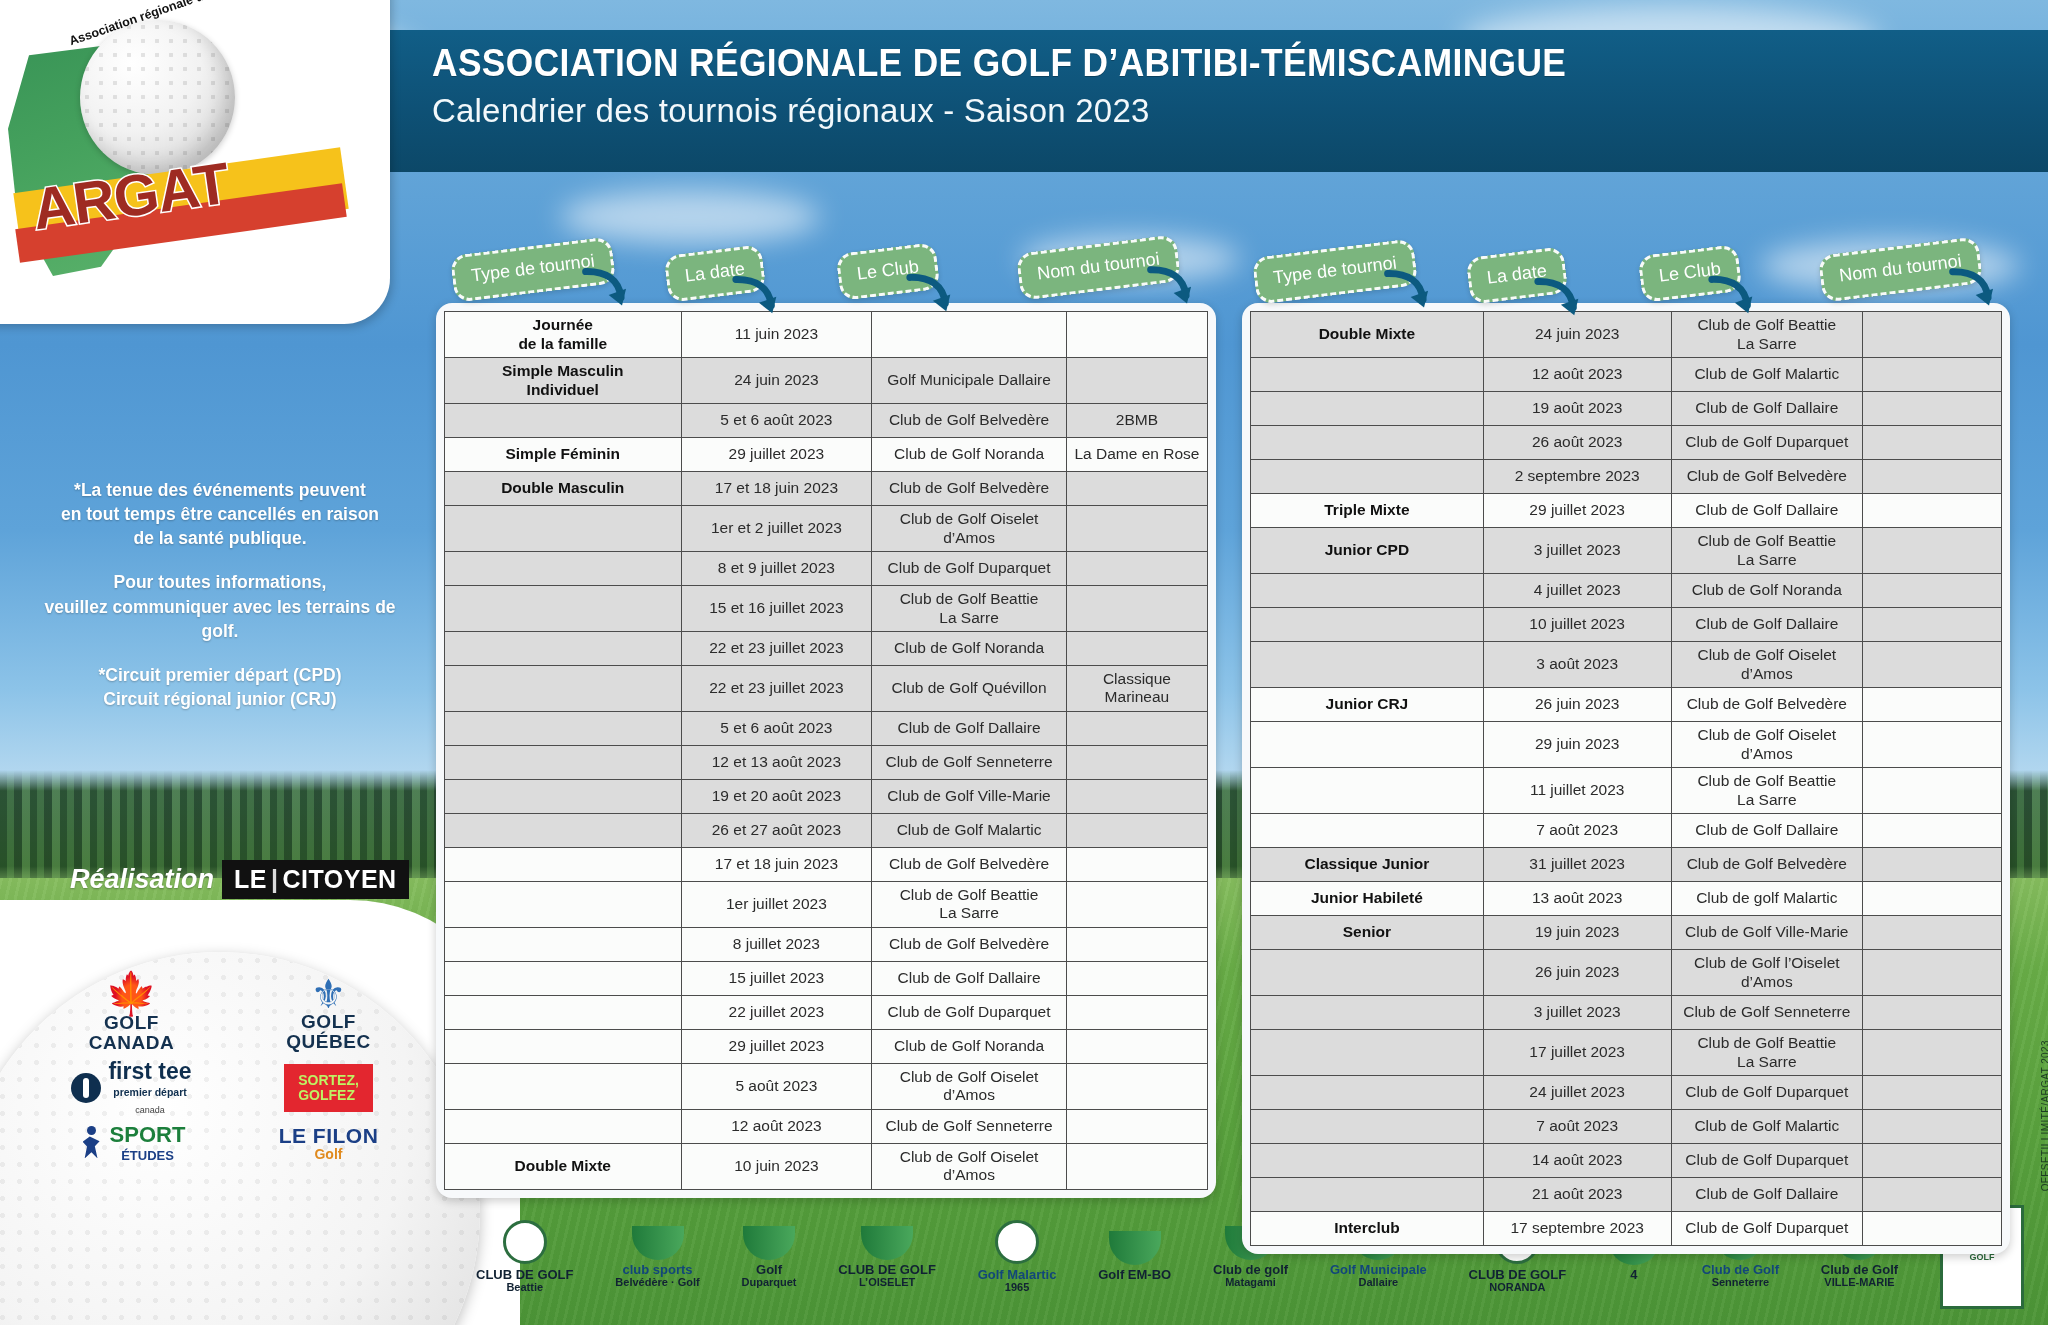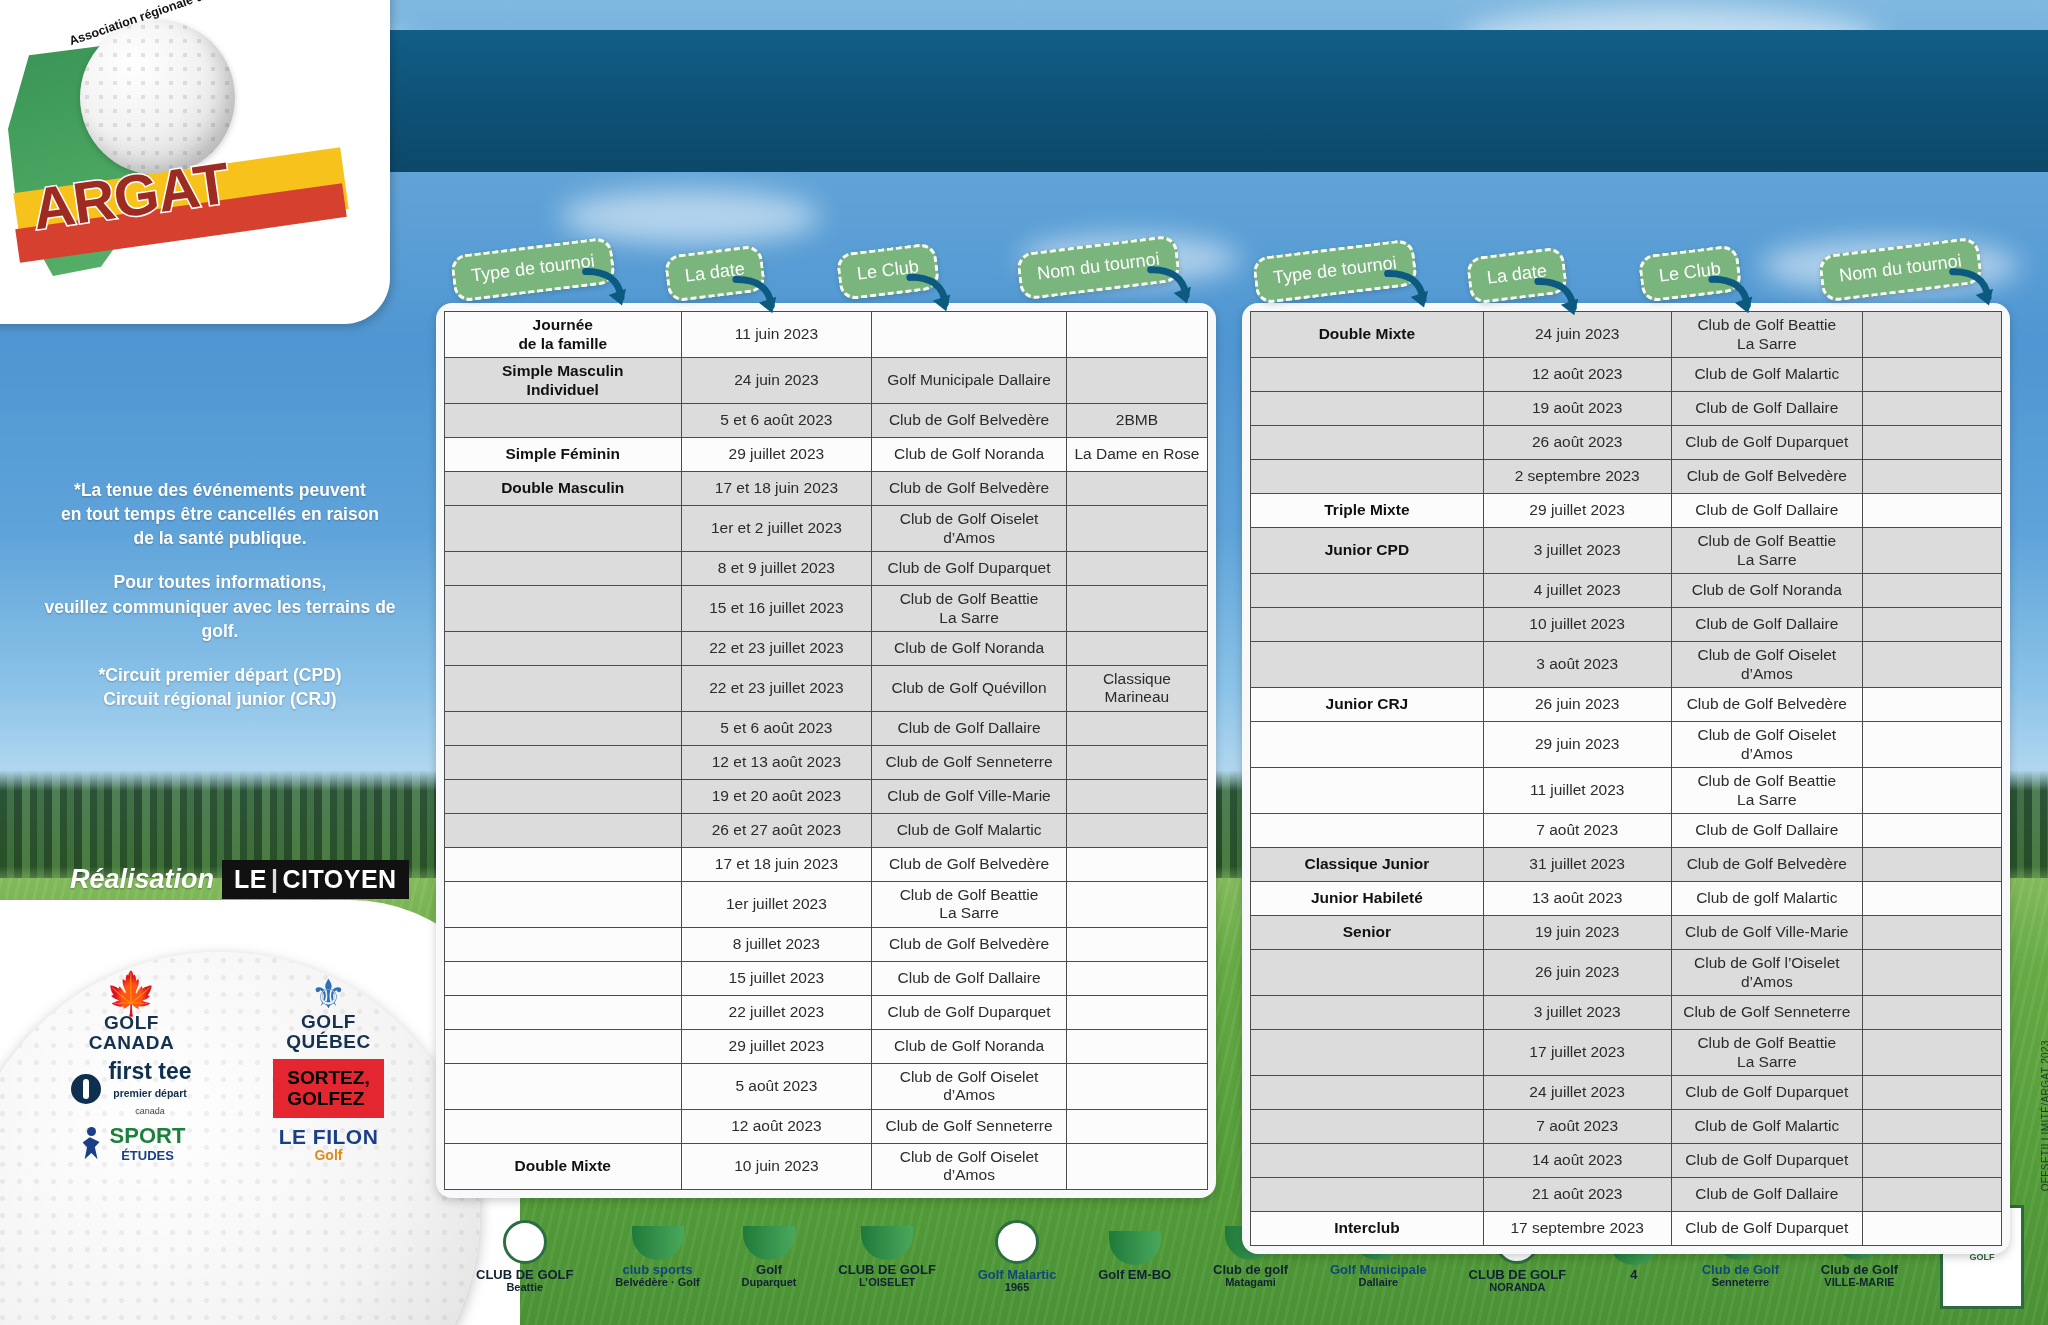--- a/index.html
+++ b/index.html
@@ -293,21 +293,21 @@
     width: 30px; height:30px; border-radius:50%;
     background:#0f2f4f; position:relative;
   }
   .firsttee .dot::after{
     content:""; position:absolute; left:12px; top:5px; width:6px; height:20px;
     background:#fff; border-radius:3px;
   }
   .firsttee .lbl1 { font-size:23px; font-weight:900; color:#0f2f4f; }
   .firsttee .lbl2 { font-size:10.5px; font-weight:700; color:#0f2f4f; }
   .sortez {
-    background:#e3262f; color:#000000; font-weight:900; font-size:19px;
+    background:#e3262f; color:#bef264; font-weight:900; font-size:14px;
     padding:9px 14px; line-height:1.08; text-align:left;
   }
   .sportetudes { display:flex; align-items:center; gap:6px; }
   .sportetudes .man {
     width: 26px; height:34px; position:relative;
   }
   .sportetudes .man::before{
     content:""; position:absolute; left:9px; top:0; width:9px;height:9px;border-radius:50%;background:#1b3f86;
   }
   .sportetudes .man::after{
@@ -372,20 +372,24 @@
   <div class="cloud" style="left:560px;  top:190px; width:260px; height:54px;"></div>
   <div class="cloud" style="left:1460px; top:6px;   width:420px; height:70px;"></div>
   <div class="cloud" style="left:1020px; top:236px; width:220px; height:46px;"></div>
   <div class="cloud" style="left:1760px; top:240px; width:260px; height:52px;"></div>
 
   <div class="treeband"></div>
   <div class="grassband"></div>
   <div class="grass-streaks"></div>
 
   <div class="headerbar"></div>
+  <div class="header-text">
+    <div class="header-title">ASSOCIATION RÉGIONALE DE GOLF D’ABITIBI-TÉMISCAMINGUE</div>
+    <div class="header-sub">Calendrier des tournois régionaux - Saison 2023</div>
+  </div>
 
   <div class="logocard">
     <div class="qc-map"></div>
     <div class="logo-arc-text">Association régionale de golf d'Abitibi-Témiscamingue</div>
     <div class="golfball"></div>
     <div class="argat-band"></div>
     <div class="argat-band2"></div>
     <div class="argat-word">ARGAT</div>
   </div>
 

